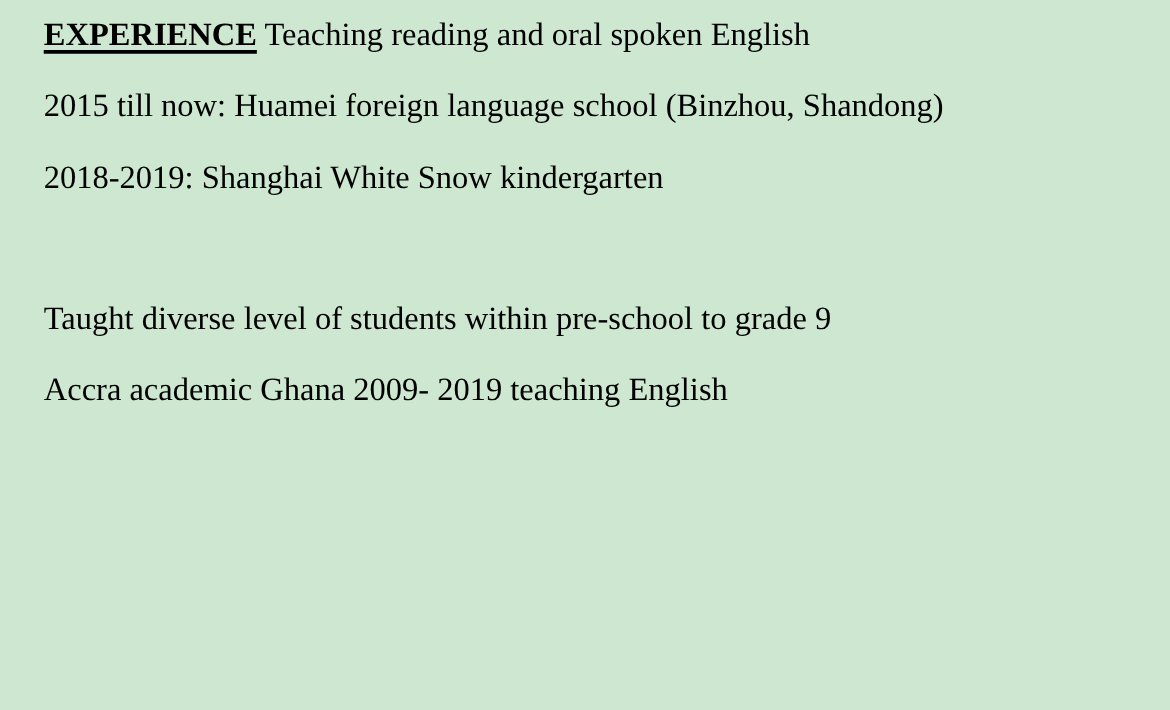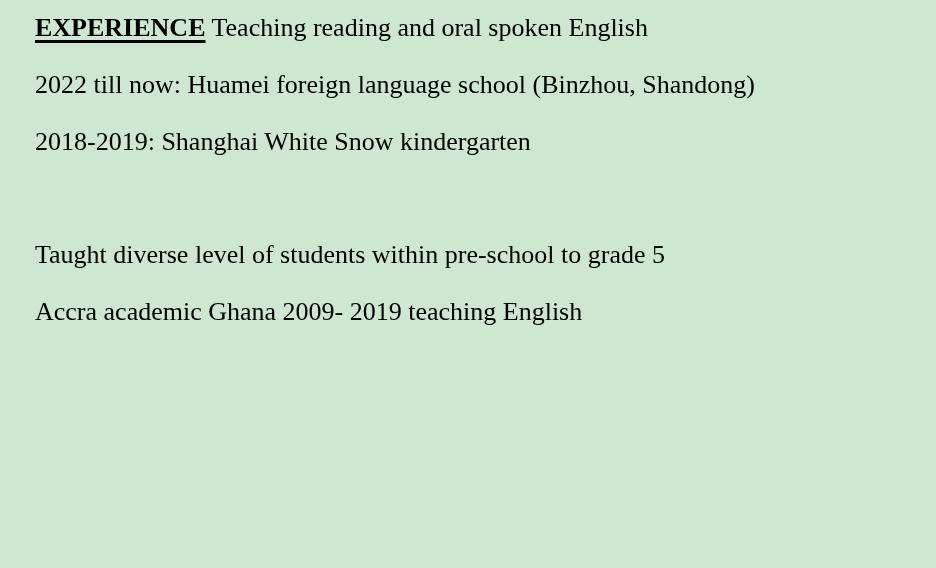--- a/index.html
+++ b/index.html
@@ -35,27 +35,27 @@
 </style>
 </head>
 <body>
 
 <div class="doc">
 
   <div class="ln">
     <span class="heading">EXPERIENCE</span><span> Teaching reading and oral spoken English</span>
   </div>
 
-  <div class="ln">2022 till now: Huamei foreign language school (Binzhou, Shandong)</div>
+  <div class="ln">2015 till now: Huamei foreign language school (Binzhou, Shandong)</div>
 
   <div class="ln">2018-2019: Shanghai White Snow kindergarten</div>
 
 
 
   <div class="ln blank"></div>
 
 
-  <div class="ln">Taught diverse level of students within pre-school to grade 5</div>
+  <div class="ln">Taught diverse level of students within pre-school to grade 9</div>
 
 
   <div class="ln">Accra academic Ghana 2009- 2019 teaching English</div>
 
 </div>
 
 </body></html>

